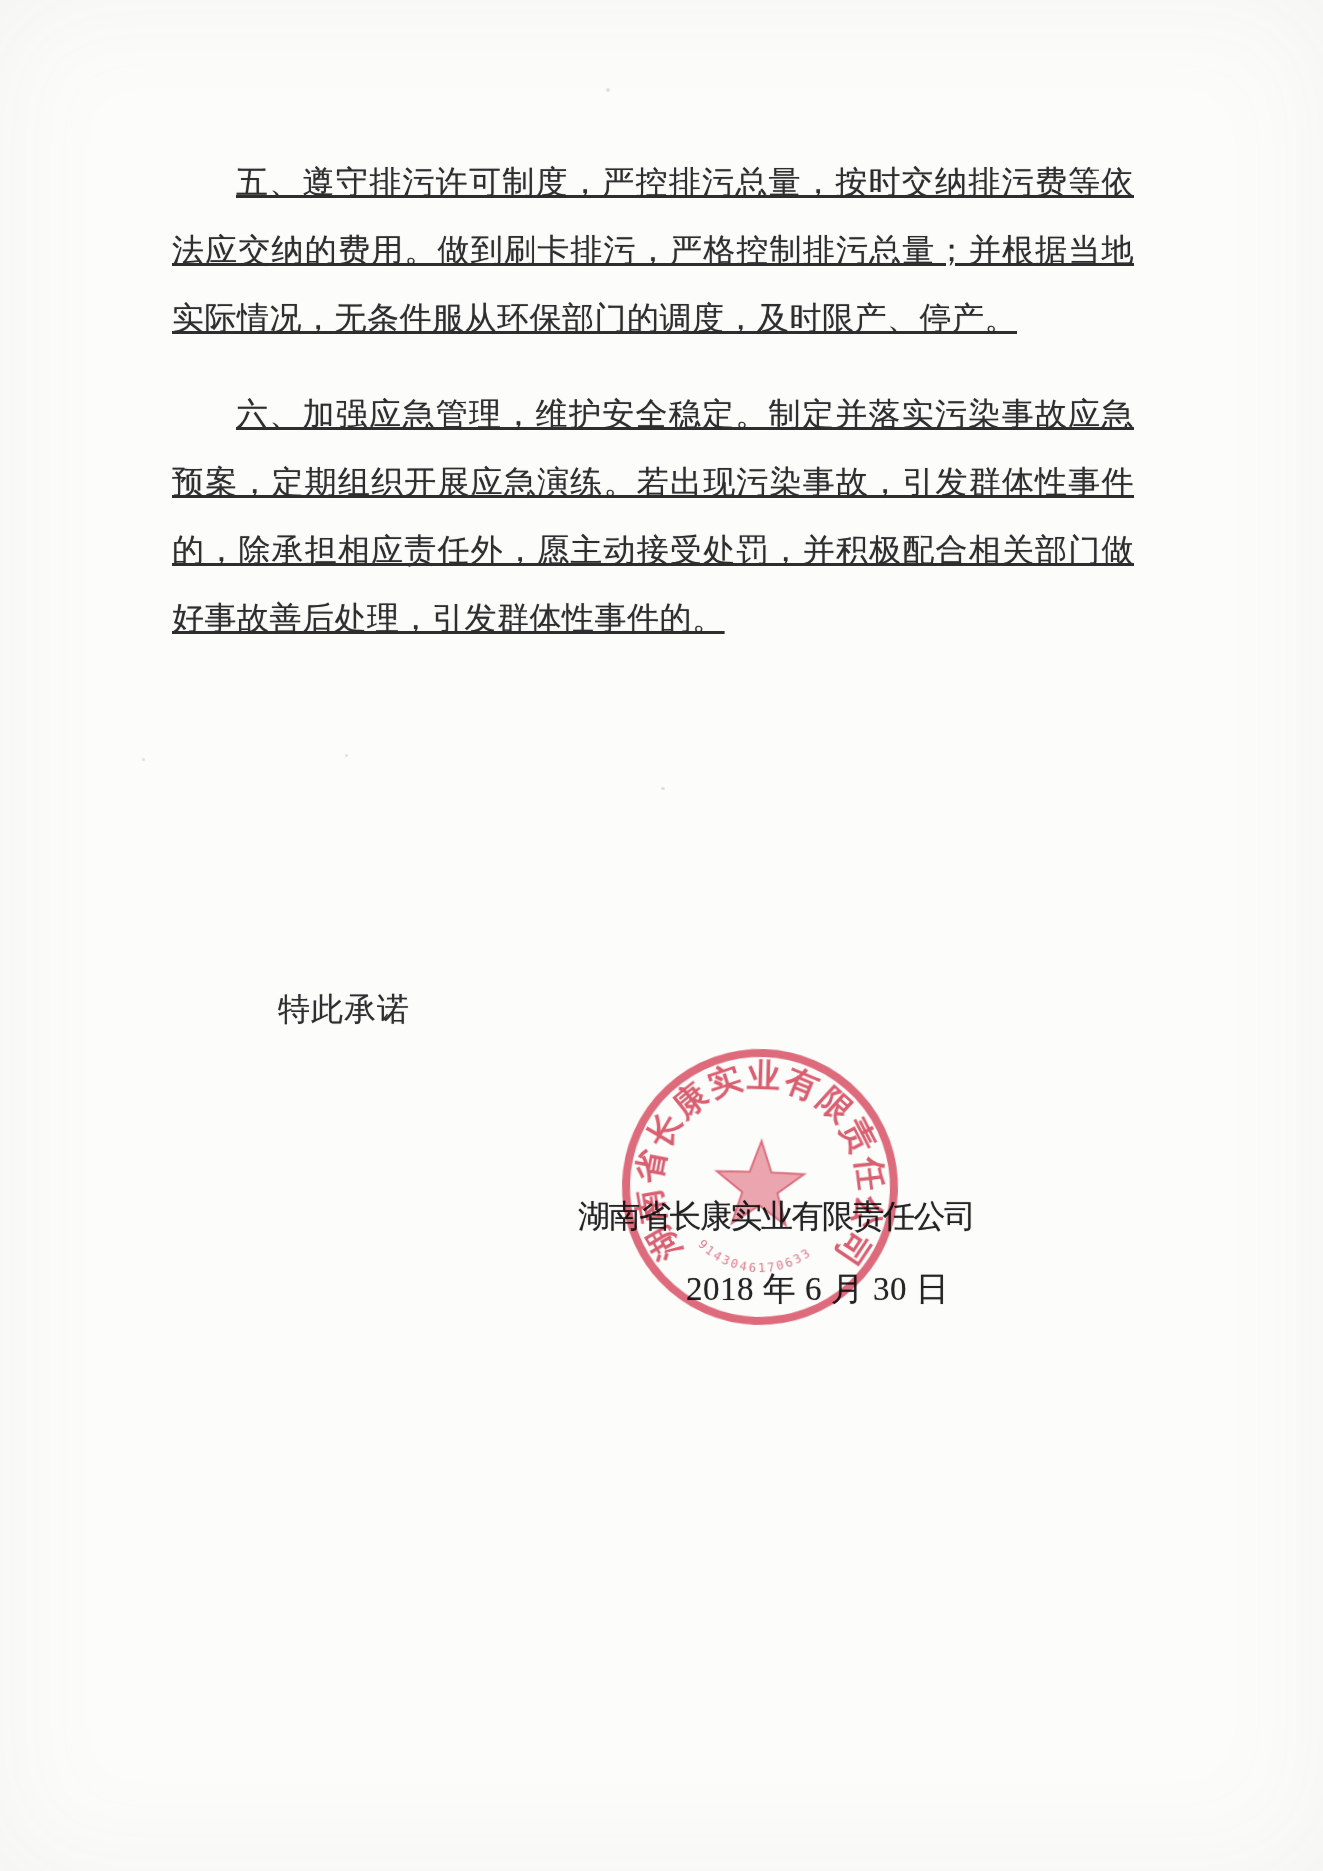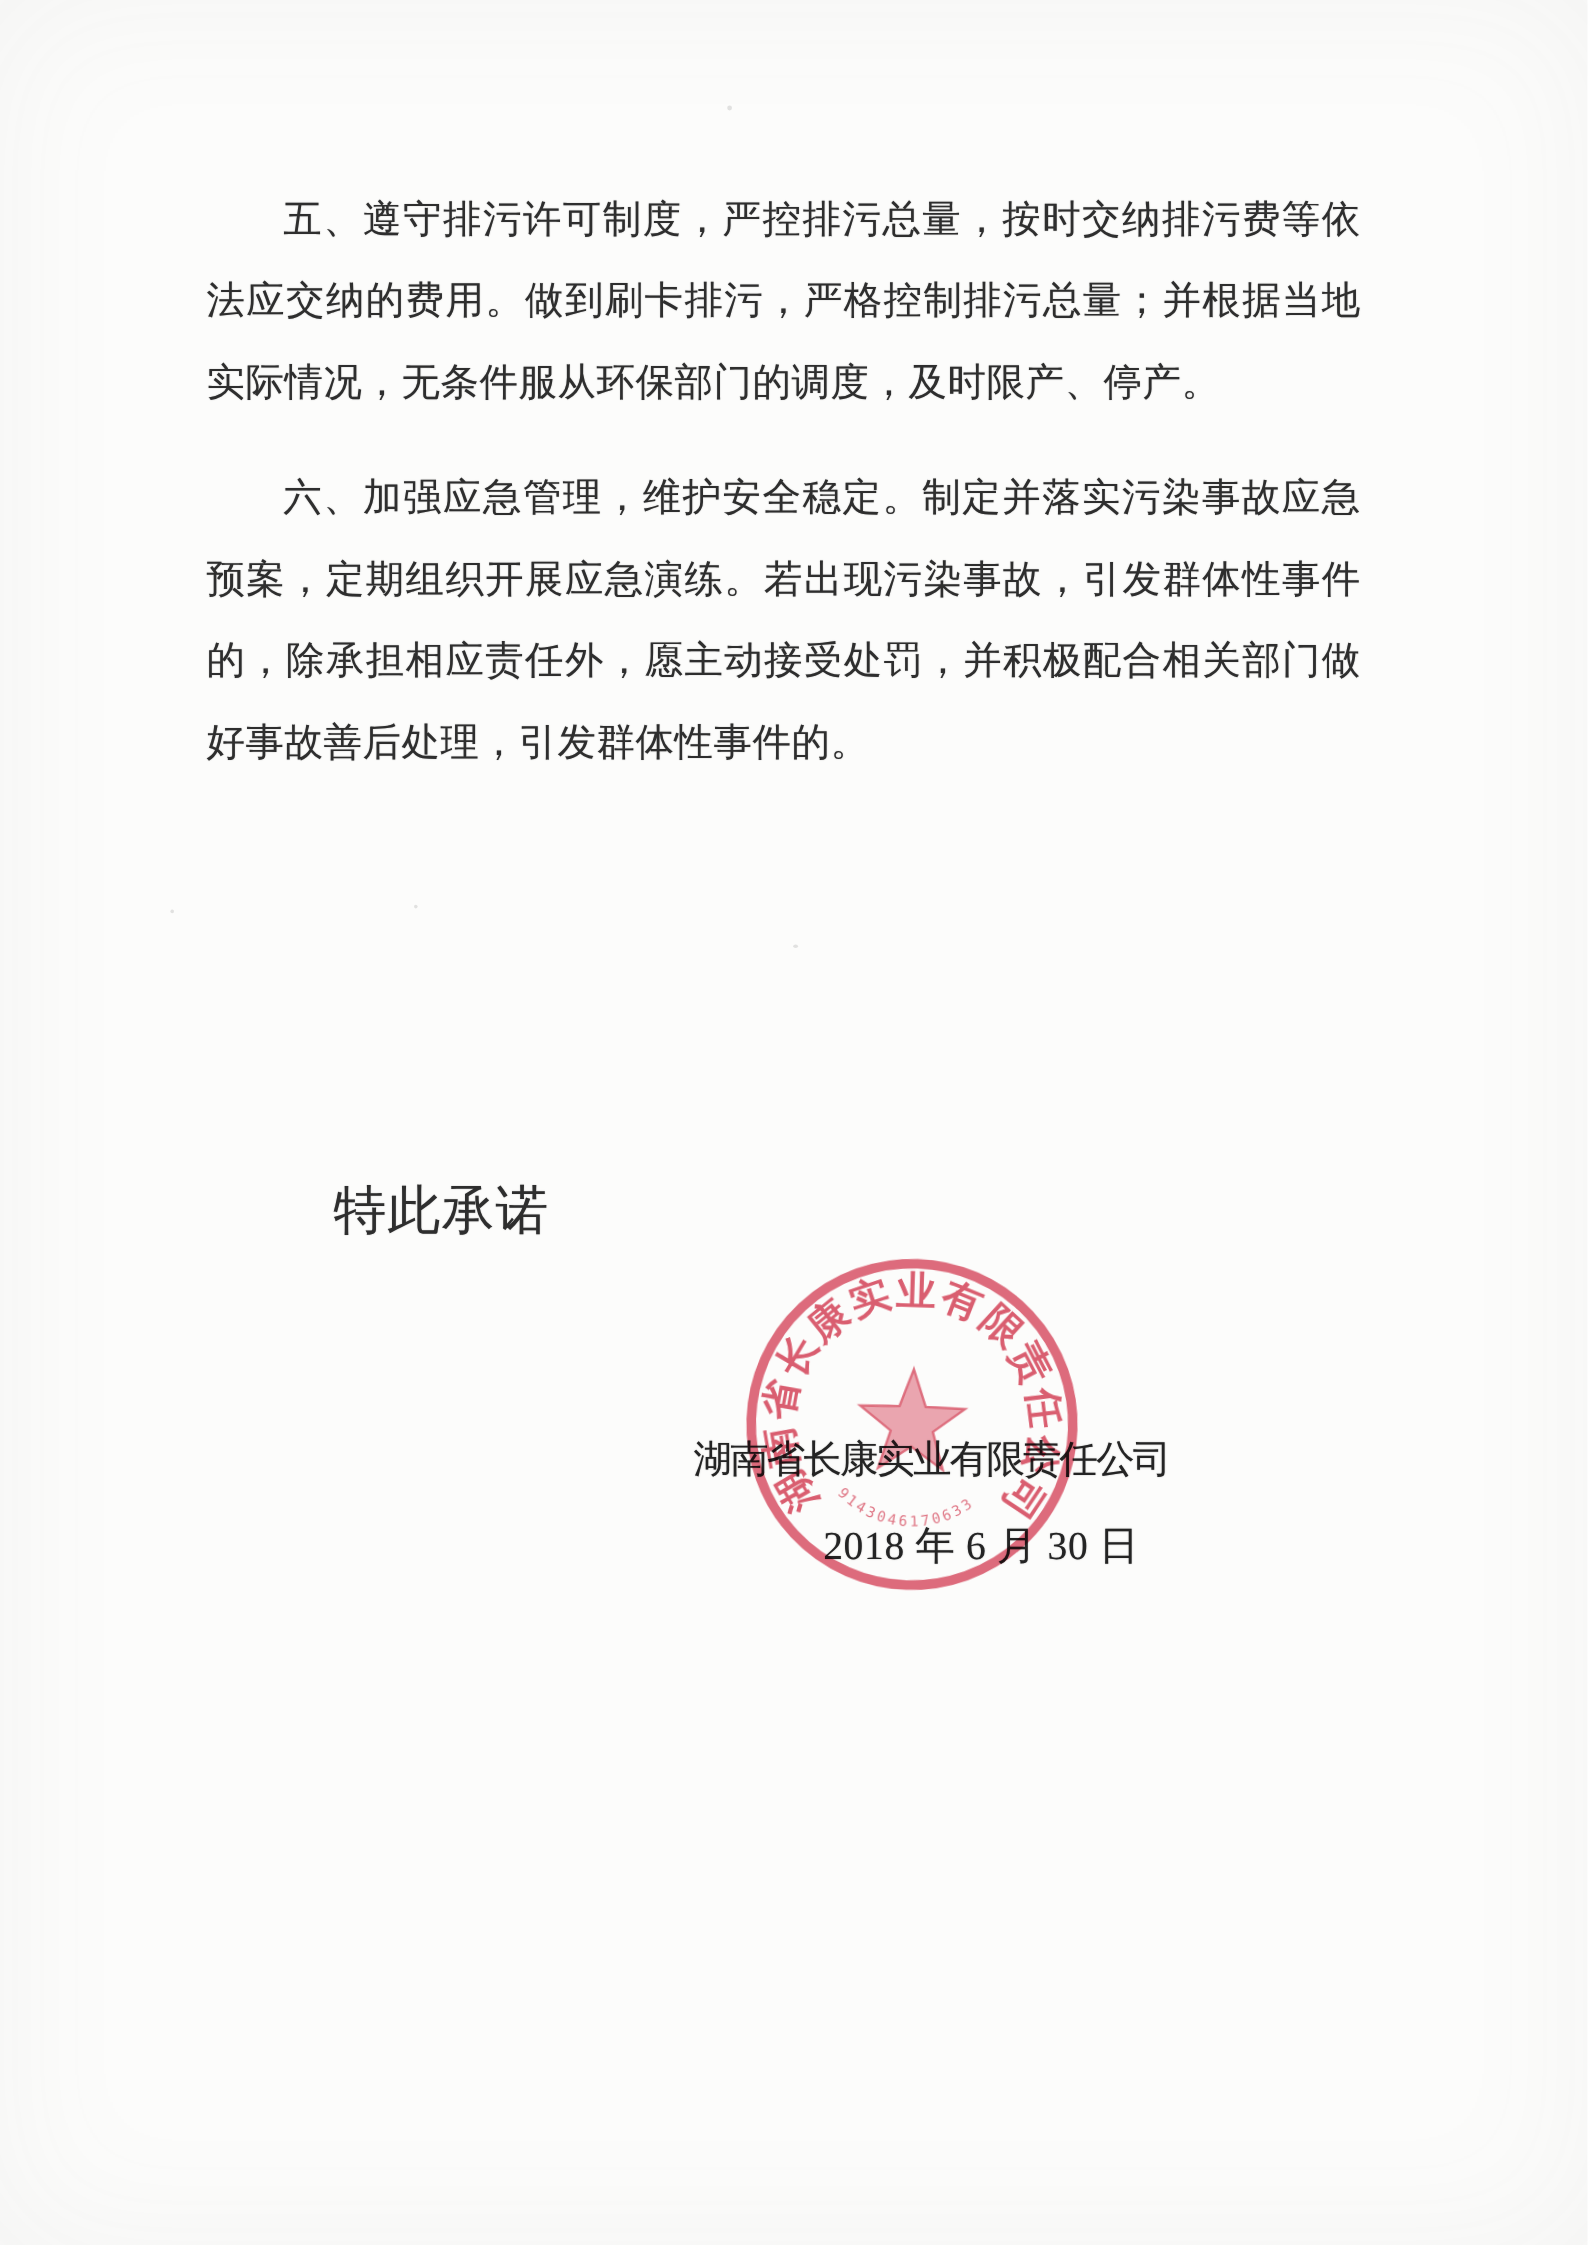--- a/index.html
+++ b/index.html
@@ -31,27 +31,28 @@
     font-size: 32px;
     line-height: 68px;
     text-align: justify;
     text-justify: inter-ideograph;
     letter-spacing: 0.5px;
     text-shadow: 0 0 1px rgba(46,46,46,0.45);
   }
   .body-text p {
     text-indent: 2em;
     margin-bottom: 28px;
+    text-decoration: underline;
   }
   .closing {
     position: absolute;
     left: 278px;
     top: 975px;
     color: var(--ink);
-    font-size: 44px;
+    font-size: 32px;
     line-height: 68px;
     letter-spacing: 1px;
     text-shadow: 0 0 1px rgba(46,46,46,0.45);
   }
   .company-line {
     position: absolute;
     left: 578px;
     top: 1196px;
     color: #242424;
     font-size: 32px;

